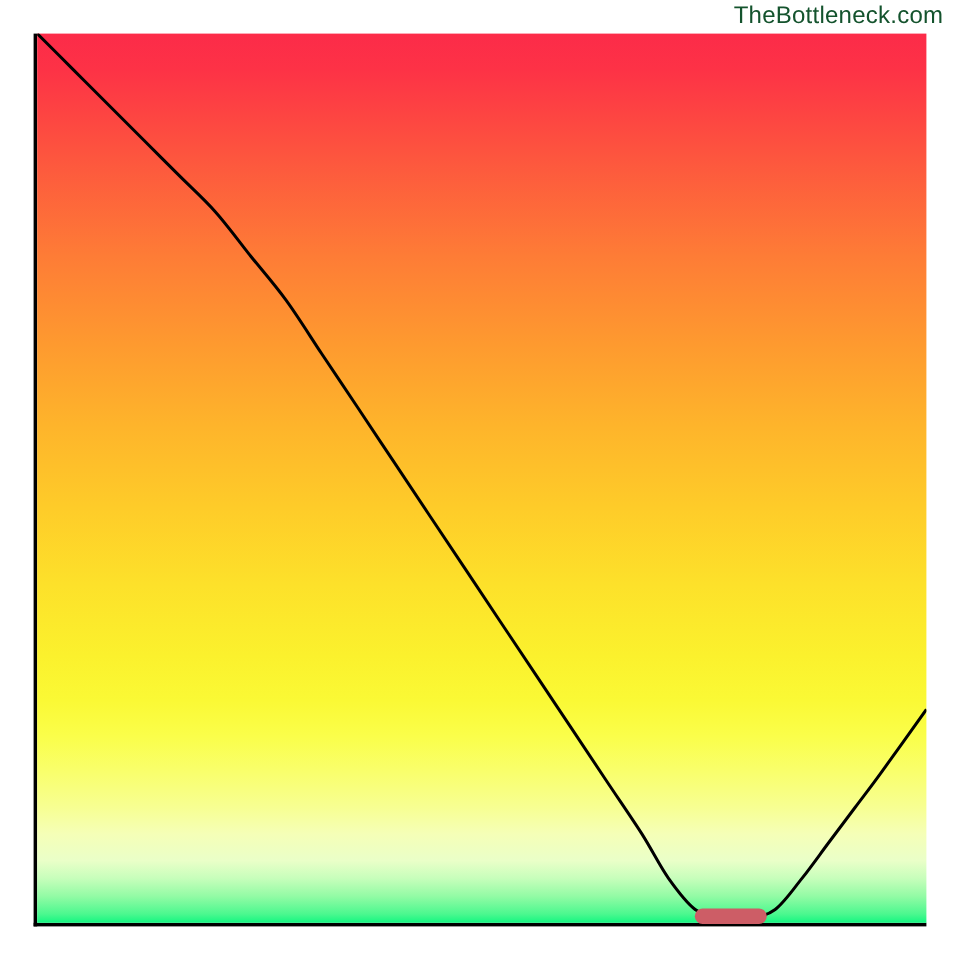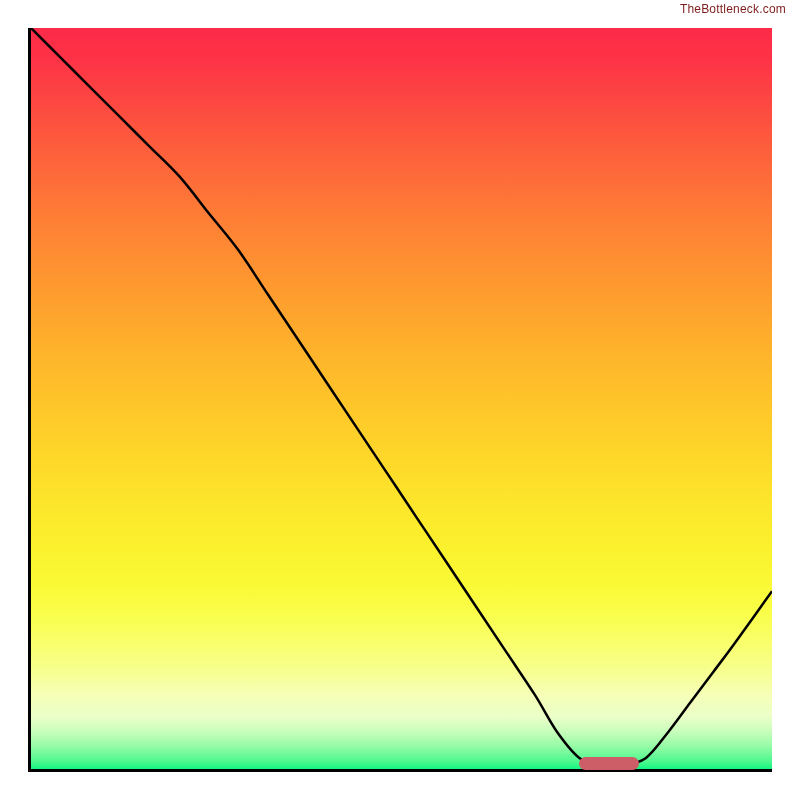--- a/index.html
+++ b/index.html
@@ -8,22 +8,22 @@
     width: 800px;
     height: 800px;
     background: #ffffff;
     overflow: hidden;
     font-family: Arial, Helvetica, sans-serif;
   }
   .watermark {
     position: absolute;
     top: 2px;
     right: 14px;
-    color: #7f1d1d;
-    font-size: 12px;
+    color: #14532d;
+    font-size: 20px;
     letter-spacing: 0.2px;
     z-index: 10;
   }
   .plot-area {
     position: absolute;
     left: 28px;
     top: 28px;
     width: 744px;
     height: 744px;
     border-left: 3px solid #000000;

